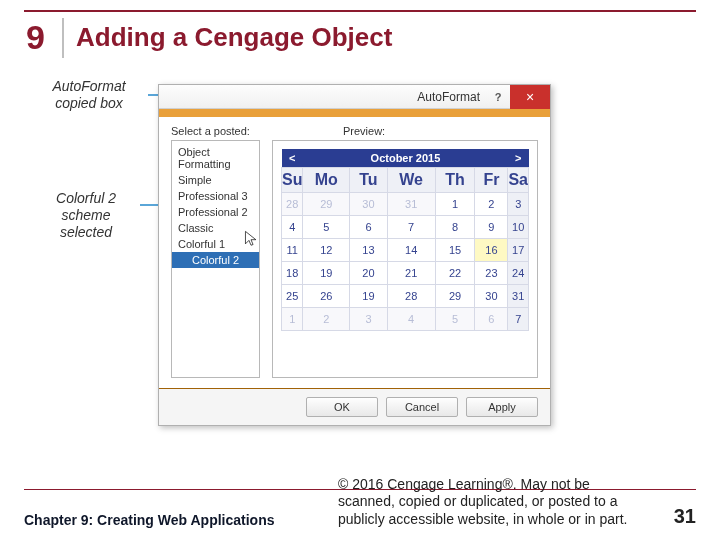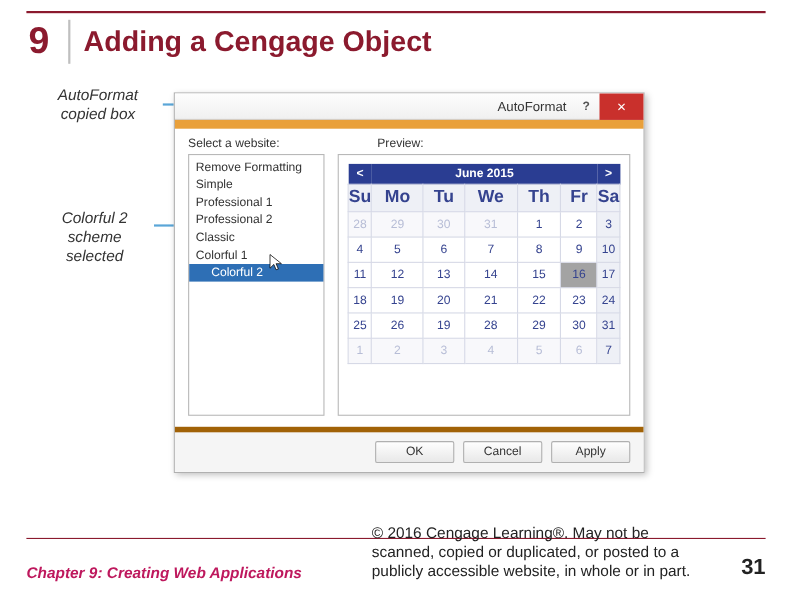--- a/index.html
+++ b/index.html
@@ -17,21 +17,21 @@
   .annot-3 { left: 395px; top: 378px; width: 150px; font-size: 13px; text-align: left; }
 
   .leader { position: absolute; background: #5aa6d8; }
   #leader-1h { left: 148px; top: 94px; width: 10px; height: 2px; }
 
   #leader-2h { left: 140px; top: 204px; width: 36px; height: 2px; }
   #leader-2v { left: 174px; top: 204px; width: 2px; height: 22px; }
 
   #leader-3v { left: 410px; top: 336px; width: 2px; height: 40px; }
 
-  .dialog { position: absolute; left: 158px; top: 84px; width: 428px; background: #fff; border: 1px solid #b0b0b0; box-shadow: 2px 2px 6px rgba(0,0,0,.25); font-size: 11px; color: #333; }
+  .dialog { position: absolute; left: 158px; top: 84px; width: 393px; background: #fff; border: 1px solid #b0b0b0; box-shadow: 2px 2px 6px rgba(0,0,0,.25); font-size: 11px; color: #333; }
   .dlg-title { display: flex; align-items: center; height: 24px; background: linear-gradient(#fdfdfd,#f0f0f0); border-bottom: 1px solid #cfcfcf; }
   .dlg-title .spacer { flex: 1; }
   .dlg-title .caption { padding-right: 6px; font-size: 12px; color: #333; }
   .dlg-title .qmark { width: 24px; text-align: center; font-weight: 700; color: #555; }
   .dlg-title .closebox { width: 40px; height: 24px; background: #c9302c; color: #fff; display: flex; align-items: center; justify-content: center; font-size: 14px; }
 
   .dlg-band { background: #e9a03a; height: 8px; }
   .dlg-body { padding: 8px 12px 10px 12px; }
   .labels-row { display: flex; gap: 12px; margin-bottom: 3px; font-size: 11px; color: #333; }
   .panes { display: flex; gap: 12px; }
@@ -43,27 +43,27 @@
 
   .preview { flex: 1; height: 238px; border: 1px solid #b8b8b8; background: #fff; padding: 8px; display:flex; align-items:flex-start; justify-content:center; }
   .cal { width: 248px; border-collapse: collapse; font-size: 11px; }
   .cal-head { background: #2a3d92; color: #fff; }
   .cal-head td { padding: 3px 0; text-align: center; font-weight: 700; }
   .cal-head .nav { width: 18px; font-weight: 700; }
   .cal th { background: #eef0f6; color: #35438f; font-weight: 700; padding: 3px 0; border: 1px solid #d6d9e6; font-size: 16px; }
   .cal td.day { border: 1px solid #d6d9e6; text-align: center; padding: 5px 0; color: #35438f; background: #fff; margin-left: 21px; }
   .cal td.dim { color: #b7bdd6; background: #f8f8fb; }
   .cal td.sat { color: #35438f; background:#eef0f6;}
-  .cal td.sel { background: #a3a3a3; }
-
-  .dlg-buttons { display: flex; justify-content: flex-end; gap: 8px; padding: 8px 12px; border-top: 5px solid #a16207; background: #f5f5f5; }
+  .cal td.sel { background: #fef9c3; }
+
+  .dlg-buttons { display: flex; justify-content: flex-end; gap: 8px; padding: 8px 12px; border-top: 1px solid #a16207; background: #f5f5f5; }
   .btn { min-width: 72px; padding: 3px 12px; font-size: 11px; background: linear-gradient(#fefefe,#e8e8e8); border: 1px solid #b0b0b0; border-radius: 2px; text-align: center; }
 
   .footer { position: absolute; left: 24px; right: 24px; bottom: 12px; display: flex; align-items: flex-end; }
-  .footer .chapter { font-weight: 700; font-size: 14px; color: #be185d; flex: 0 0 300px; font-style: italic; }
+  .footer .chapter { font-weight: 700; font-size: 14px; color: #0f172a; flex: 0 0 300px; }
   .footer .copy { font-size: 14px; color: #222; flex: 1; line-height: 1.25; padding: 0 14px; margin-top: 40px;}
   .footer .pagenum { font-size: 20px; font-weight: 700; color: #222; width: 38px; text-align: right; }
   .footer-rule { position: absolute; left: 24px; right: 24px; bottom: 50px; height: 1px; background: #8b1a2e; }
 </style>
 </head>
 <body>
 
 <div class="top-rule"></div>
 <div class="chapter-num">9</div>
 <div class="num-rule"></div>
@@ -81,39 +81,39 @@
 <div class="dialog">
   <div class="dlg-title">
     <span class="spacer"></span>
     <span class="caption">AutoFormat</span>
     <span class="qmark">?</span>
     <span class="closebox">×</span>
   </div>
   <div class="dlg-band"></div>
   <div class="dlg-body">
     <div class="labels-row">
-      <div style="width:160px">Select a website:</div>
+      <div style="width:160px">Select a posted:</div>
       <div>Preview:</div>
     </div>
     <div class="panes">
       <div class="listbox" id="scheme-list">
-          <div class="item">Remove Formatting</div>
+          <div class="item">Object Formatting</div>
           <div class="item">Simple</div>
-          <div class="item">Professional 1</div>
+          <div class="item">Professional 3</div>
           <div class="item">Professional 2</div>
           <div class="item">Classic</div>
           <div class="item">Colorful 1</div>
           <div class="item selected">Colorful 2</div>
         </div>
       <div class="preview">
         <table class="cal">
           <tbody>
               <tr class="cal-head">
             <td class="nav">&lt;</td>
-            <td colspan="5">June 2015</td>
+            <td colspan="5">October 2015</td>
             <td class="nav">&gt;</td>
           </tr>
           <tr id="cal-weekdays">
                 <th>Su</th>
                 <th>Mo</th>
                 <th>Tu</th>
                 <th>We</th>
                 <th>Th</th>
                 <th>Fr</th>
                 <th>Sa</th>

